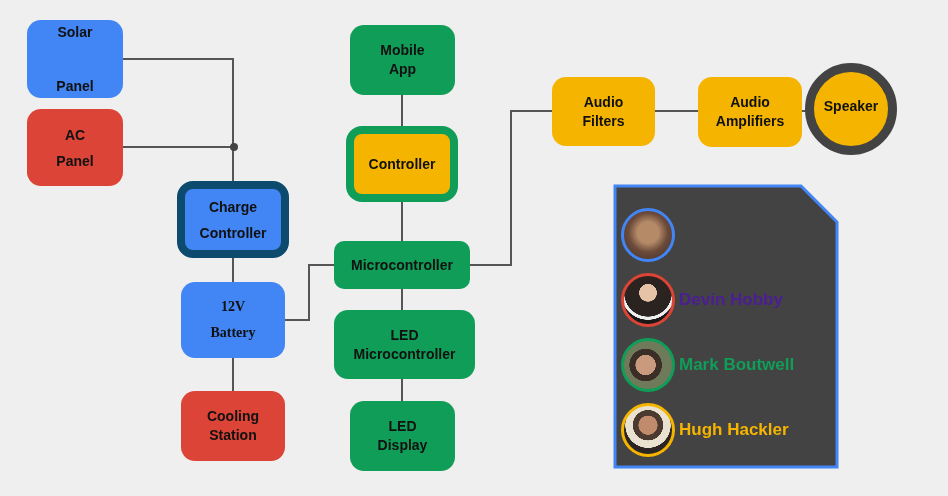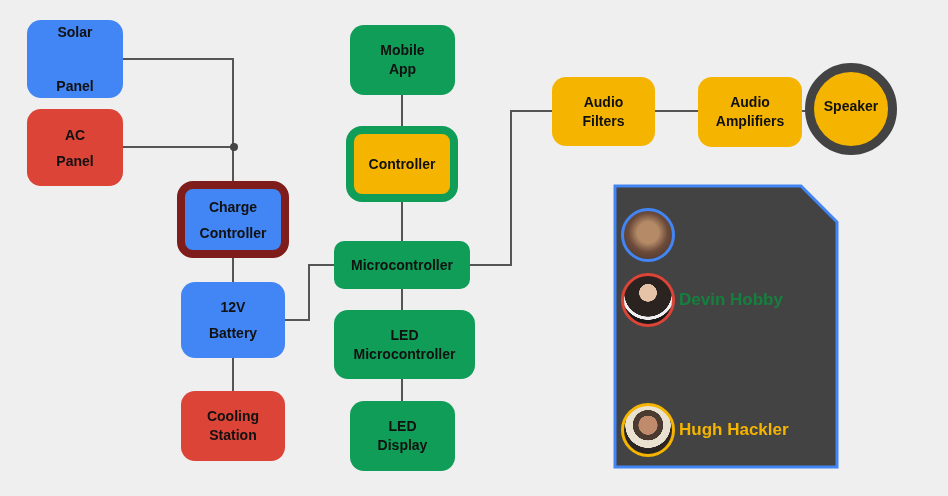--- a/index.html
+++ b/index.html
@@ -43,25 +43,25 @@
 </svg>
 
 <div class="node blue" style="left:27px;top:20px;width:96px;height:78px;gap:35px;">
   <span>Solar</span>
   <span>Panel</span>
 </div>
 <div class="node red spaced" style="left:27px;top:109px;width:96px;height:77px;">
   <span>AC</span>
   <span>Panel</span>
 </div>
-<div class="node blue spaced" style="left:177px;top:181px;width:112px;height:77px;border:8px solid #7f1d1d;border-radius:16px;">
+<div class="node blue spaced" style="left:177px;top:181px;width:112px;height:77px;border:8px solid #0c4a6e;border-radius:16px;">
   <span>Charge</span>
   <span>Controller</span>
 </div>
-<div class="node blue spaced" style="left:181px;top:282px;width:104px;height:76px;">
+<div class="node blue spaced" style="left:181px;top:282px;width:104px;height:76px;font-family:Liberation Serif, serif;">
   <span>12V</span>
   <span>Battery</span>
 </div>
 <div class="node red" style="left:181px;top:391px;width:104px;height:70px;">
   <span>Cooling</span>
   <span>Station</span>
 </div>
 <div class="node green" style="left:350px;top:25px;width:105px;height:70px;">
   <span>Mobile</span>
   <span>App</span>
@@ -95,19 +95,23 @@
 <div class="panel">
   <svg width="226" height="285" style="position:absolute;left:0;top:0;">
     <polygon points="2,2 188,2 224,38 224,283 2,283" fill="#434343" stroke="#4285f4" stroke-width="3"></polygon>
   </svg>
 
   <div class="member" style="top:24px;">
     <div class="avatar" style="border-color:#4285f4;background:radial-gradient(circle at 50% 45%, #b48a67 0 30%, #6b4a3a 55%, #3e2f2a 100%);"></div>
   </div>
   <div class="member" style="top:89px;">
     <div class="avatar" style="border-color:#db4437;background:radial-gradient(circle at 50% 35%, #e6c3a6 0 22%, #2a2320 23% 60%, #eeeeee 61% 68%, #1b1818 69%);"></div>
-    <span class="member-name" style="color:#15803d;">Devin Hobby</span>
+    <span class="member-name" style="color:#4c1d95;">Devin Hobby</span>
+  </div>
+  <div class="member" style="top:154px;">
+    <div class="avatar" style="border-color:#0f9d58;background:radial-gradient(circle at 45% 50%, #c99a7e 0 28%, #3a2e26 29% 45%, #6f7a5a 46%);"></div>
+    <span class="member-name" style="color:#0f9d58;">Mark Boutwell</span>
   </div>
   <div class="member" style="top:219px;">
     <div class="avatar" style="border-color:#f4b400;background:radial-gradient(circle at 50% 40%, #c08a6c 0 25%, #4a3a30 26% 40%, #e9e2d0 41% 60%, #2b2624 61%);"></div>
     <span class="member-name" style="color:#f4b400;">Hugh Hackler</span>
   </div>
 </div>
 
 </body></html>

